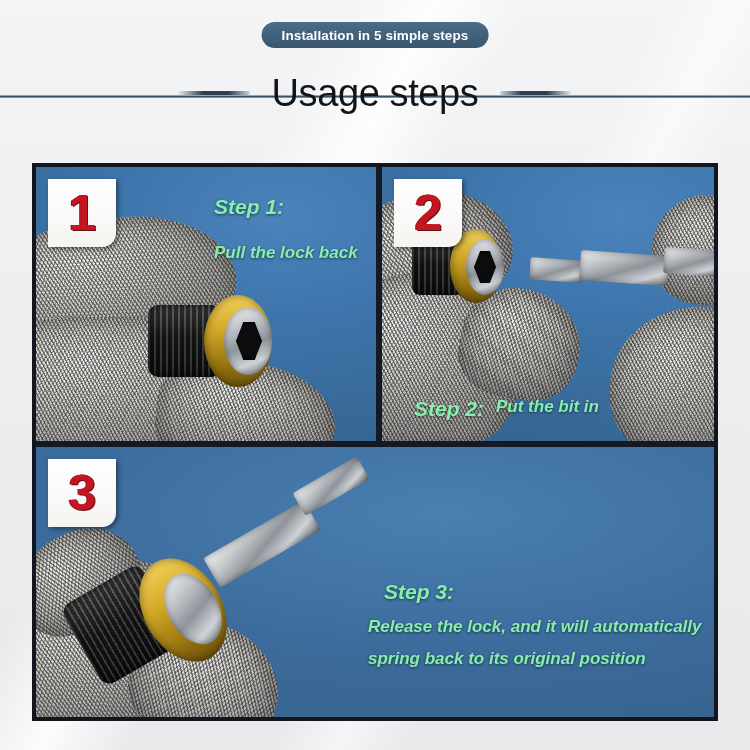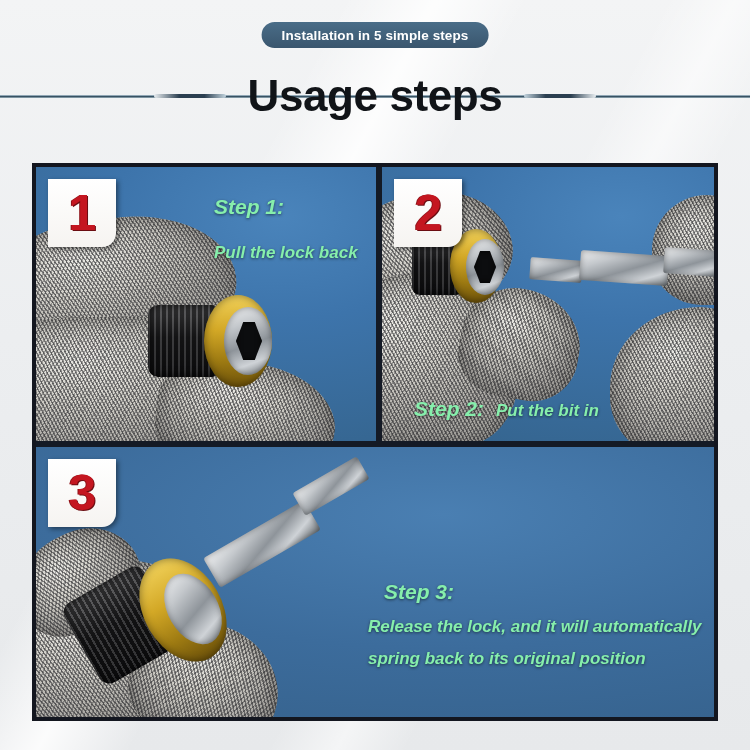--- a/index.html
+++ b/index.html
@@ -46,21 +46,21 @@
   }
   #heading .rule {
     width:72px; height:4px;
     background:linear-gradient(90deg,#e9eef1 0%, #2b3f50 35%, #2b3f50 70%, #c3d4de 100%);
     border-radius:2px;
   }
   #heading .rule.right {
     background:linear-gradient(90deg,#c3d4de 0%, #2b3f50 30%, #2b3f50 65%, #e9eef1 100%);
   }
   #title {
-    font-size:44px; font-weight:bold; color:#111418;
+    font-size:38px; font-weight:normal; color:#111418;
     letter-spacing:-.4px; line-height:1;
     white-space:nowrap;
   }
 
   
   #collage {
     position:absolute; left:32px; top:163px; width:686px; height:558px;
     border:4px solid #13161f;
     background:#1b2330;
     overflow:hidden;
@@ -146,21 +146,21 @@
   
   .cap {
     position:absolute; z-index:5;
     color:#86efac; font-weight:bold;
     text-shadow:0 1px 3px rgba(0,0,0,.55);
     white-space:nowrap;
     font-style:italic;
   }
   .cap-head { font-size:21px; }
   .cap-body { font-size:17px; }
-  .cap-row { display:flex; align-items:flex-end; gap:12px; }
+  .cap-row { display:flex; align-items:flex-start; gap:12px; }
 
   
   #p1-step  { left:178px; top:28px;  }
   #p1-text  { left:178px; top:76px;  }
   
   #p2-row   { left:32px;  top:230px; }
   
   #p3-step  { left:348px; top:133px; }
   #p3-l1    { left:332px; top:170px; }
   #p3-l2    { left:332px; top:202px; }

